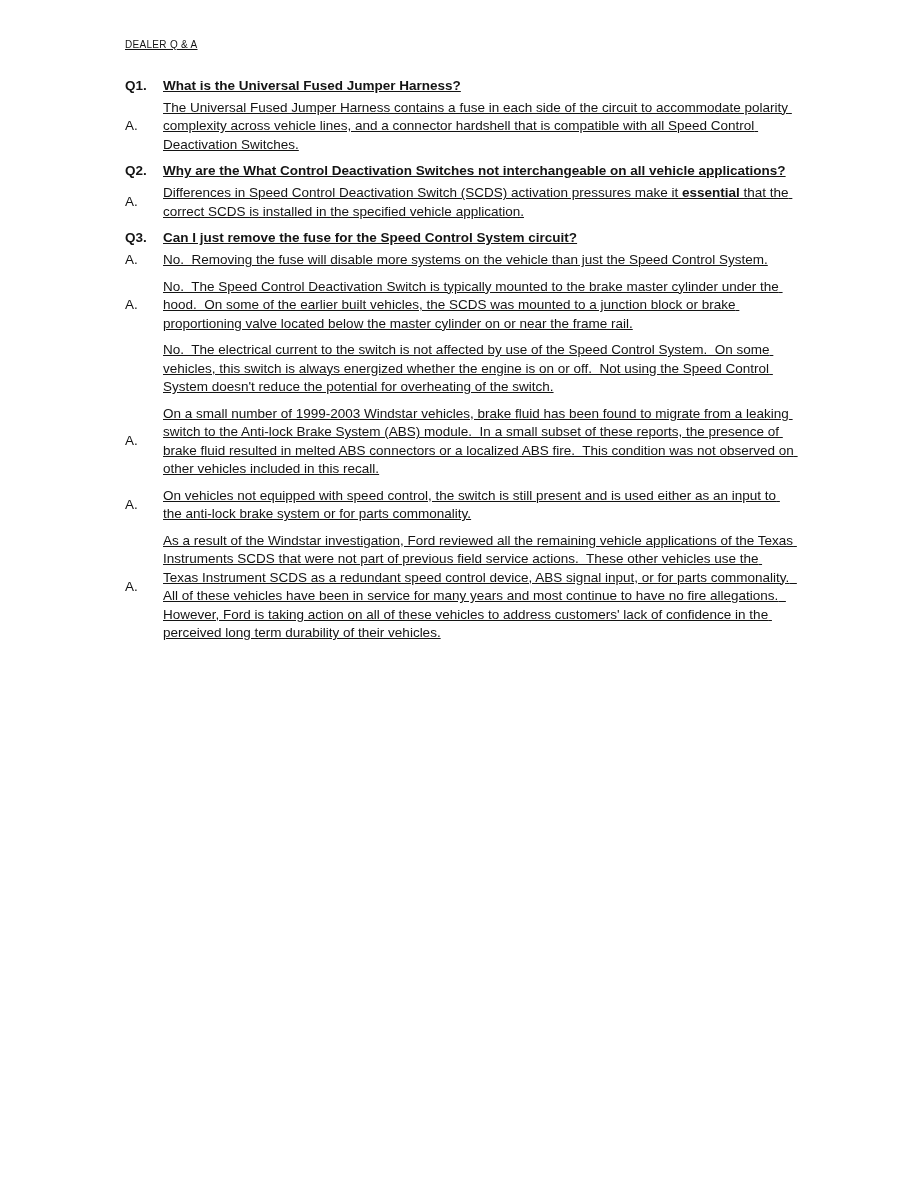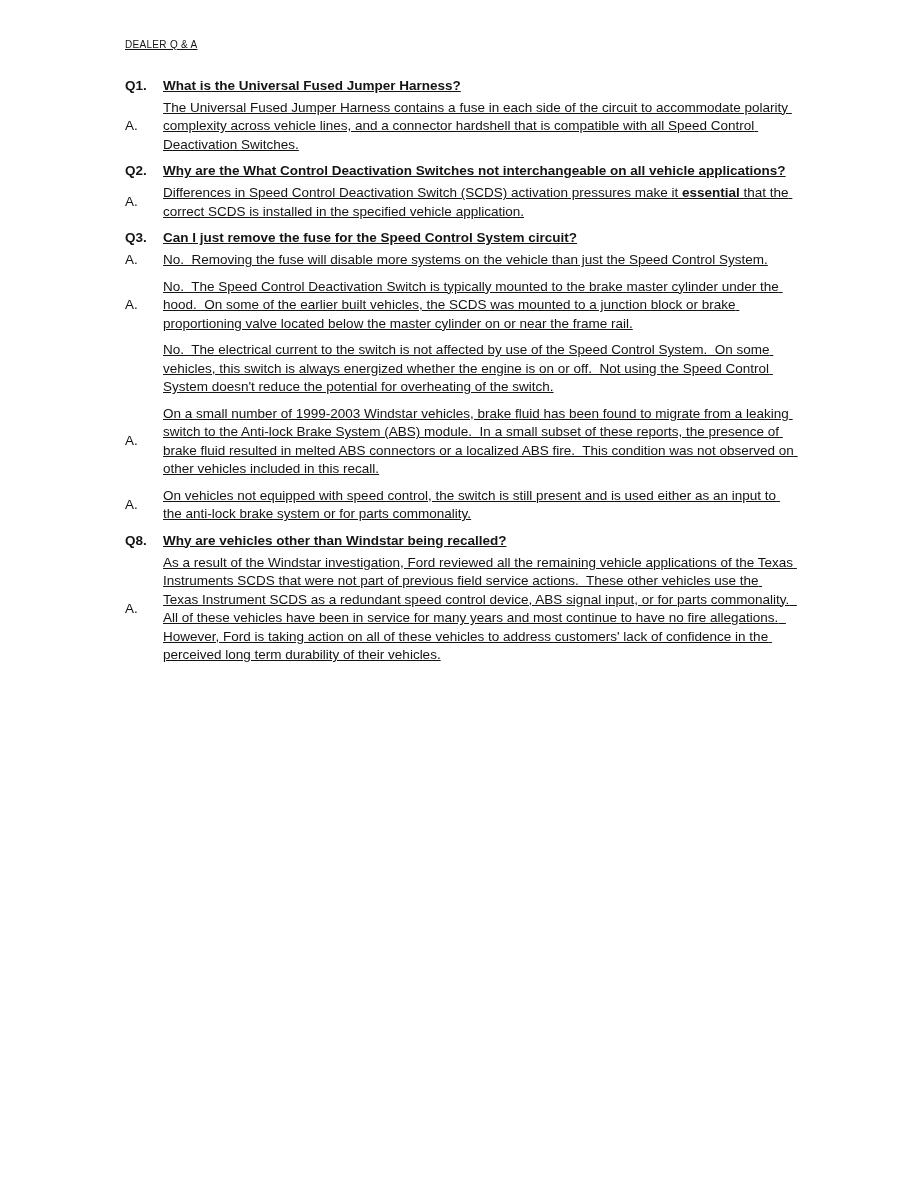--- a/index.html
+++ b/index.html
@@ -118,23 +118,19 @@
   </div>
 
   <div class="qa-item">
     <div class="row a-row">
       <span class="label-col a-label">A.</span>
       <span class="text-col a-text">On vehicles not equipped with speed control, the switch is still present and is used either as an input to the anti-lock brake system or for parts commonality.</span>
     </div>
   </div>
 
   <div class="qa-item">
-    <div class="row q-row">
-      <span class="label-col q-label">Q8.</span>
-      <span class="text-col q-text">Why are vehicles other than Windstar being recalled?</span>
-    </div>
     <div class="row a-row">
       <span class="label-col a-label">A.</span>
       <span class="text-col a-text">As a result of the Windstar investigation, Ford reviewed all the remaining vehicle applications of the Texas Instruments SCDS that were not part of previous field service actions.  These other vehicles use the Texas Instrument SCDS as a redundant speed control device, ABS signal input, or for parts commonality.  All of these vehicles have been in service for many years and most continue to have no fire allegations.  However, Ford is taking action on all of these vehicles to address customers' lack of confidence in the perceived long term durability of their vehicles.</span>
     </div>
   </div>
 </div>
 </div>
 
 </body></html>

